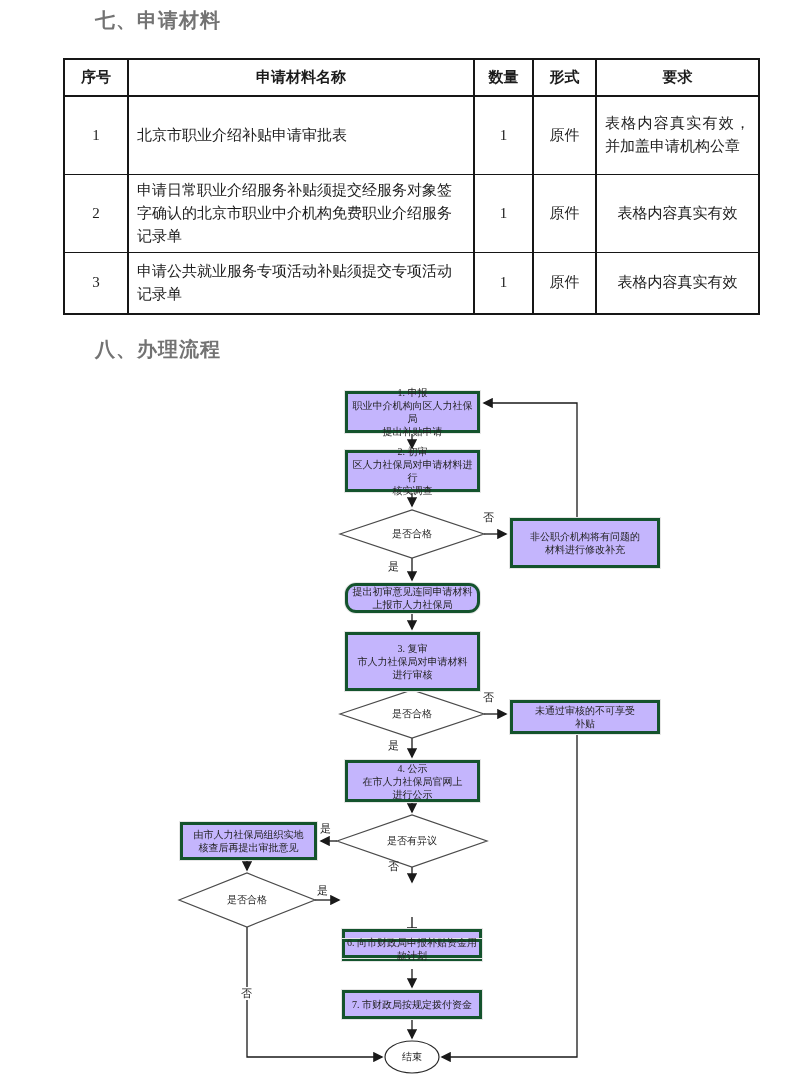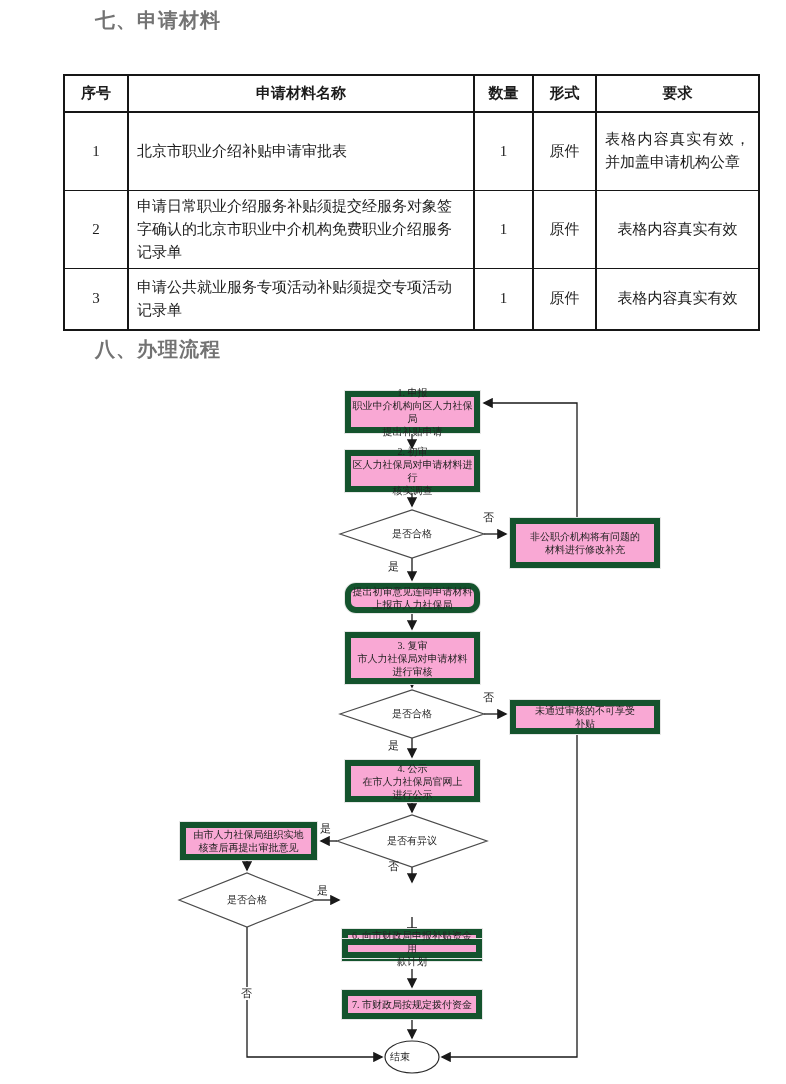--- a/index.html
+++ b/index.html
@@ -19,29 +19,29 @@
     font-size:15px;color:#1c1c1c;
   }
   table.mat th{
     font-family:"Liberation Sans", sans-serif;font-weight:bold;font-size:15px;
     border:2px solid #161616;text-align:center;padding:2px;
   }
   table.mat td{
     border:2px solid #161616;border-top-width:1.5px;border-bottom-width:1.5px;
     padding:4px 8px;line-height:1.55;
   }
-  table.mat{border:2.5px solid #161616;margin-top:16px;}
+  table.mat{border:2.5px solid #161616;}
   td.c{text-align:center;}
   td.l{text-align:left;padding-left:10px;padding-right:9px;}
   td.j{text-align:justify;padding-left:8px;padding-right:7px;}
   
   .flow-svg{position:absolute;left:0;top:380px;z-index:0;}
   .fnode{
     position:absolute;z-index:1;box-sizing:border-box;
-    background:#f9a8d4;border:6px solid #14532d;
+    background:#c4b5fd;border:3px solid #14532d;
     display:flex;align-items:center;justify-content:center;text-align:center;
     font-size:10px;line-height:13px;white-space:pre-line;color:#222;
     box-shadow:0 0 0 1px #e6e6e6;
   }
   .ftext{
     position:absolute;z-index:2;display:flex;align-items:center;justify-content:center;
     text-align:center;font-size:10px;line-height:12px;white-space:pre-line;color:#222;
     background:transparent;border:none;box-shadow:none;
   }
   .flab{
@@ -137,40 +137,40 @@
 <div class="fnode" style="left:345px;top:391px;width:135px;height:42px;">1. 申报
 职业中介机构向区人力社保局
 提出补贴申请</div>
 <div class="fnode" style="left:345px;top:450px;width:135px;height:42px;">2. 初审
 区人力社保局对申请材料进行
 核实调查</div>
 <div class="fnode" style="left:510px;top:518px;width:150px;height:50px;">非公职介机构将有问题的
 材料进行修改补充</div>
 <div class="fnode" style="left:345px;top:583px;width:135px;height:30px;border-radius:11px;">提出初审意见连同申请材料
 上报市人力社保局</div>
-<div class="fnode" style="left:345px;top:632px;width:135px;height:52px;">3. 复审
+<div class="fnode" style="left:345px;top:632px;width:135px;height:59px;">3. 复审
 市人力社保局对申请材料
 进行审核</div>
 <div class="fnode" style="left:510px;top:700px;width:150px;height:34px;">未通过审核的不可享受
 补贴</div>
 <div class="fnode" style="left:345px;top:760px;width:135px;height:42px;">4. 公示
 在市人力社保局官网上
 进行公示</div>
 <div class="fnode" style="left:180px;top:822px;width:137px;height:38px;">由市人力社保局组织实地
 核查后再提出审批意见</div>
 <div class="fnode" style="left:342px;top:929px;width:140px;height:32px;">5. 由市人力社保局下达批复</div>
 <div class="fnode" style="left:342px;top:939px;width:140px;height:19px;">6. 向市财政局申报补贴资金用
 款计划</div>
 <div class="fnode" style="left:342px;top:990px;width:140px;height:29px;">7. 市财政局按规定拨付资金</div>
 
 <div class="ftext" style="left:352px;top:526px;width:120px;height:16px;">是否合格</div>
 <div class="ftext" style="left:352px;top:706px;width:120px;height:16px;">是否合格</div>
 <div class="ftext" style="left:352px;top:833px;width:120px;height:16px;">是否有异议</div>
 <div class="ftext" style="left:187px;top:892px;width:120px;height:16px;">是否合格</div>
-<div class="ftext" style="left:372px;top:1049px;width:56px;height:16px;">结束</div>
+<div class="ftext" style="left:384px;top:1049px;width:56px;height:16px;">结束</div>
 
 <div class="flab" style="left:483px;top:512px;">否</div>
 <div class="flab" style="left:388px;top:561px;">是</div>
 <div class="flab" style="left:483px;top:692px;">否</div>
 <div class="flab" style="left:388px;top:740px;">是</div>
 <div class="flab" style="left:320px;top:823px;">是</div>
 <div class="flab" style="left:388px;top:861px;">否</div>
 <div class="flab" style="left:317px;top:885px;">是</div>
 <div class="flab bg" style="left:240px;top:987px;">否</div>
 

